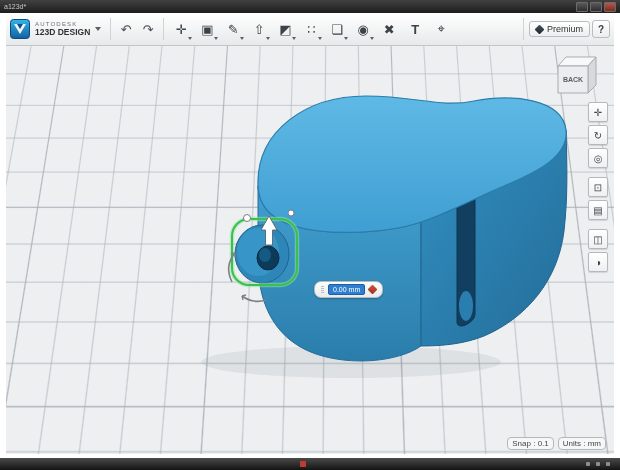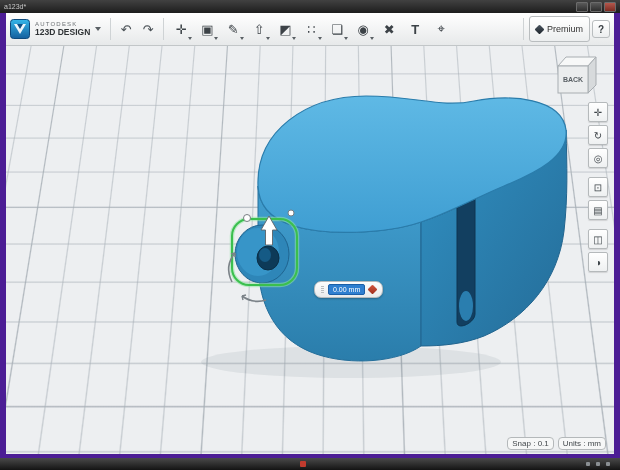--- a/index.html
+++ b/index.html
@@ -8,39 +8,39 @@
 
   
   .titlebar{height:13px;background:linear-gradient(#414141,#1d1d1d);display:flex;align-items:center;
             padding:0 4px;color:#c9c9c9;font-size:7px;}
   .titlebar .spacer{flex:1;}
   .winbtn{width:10px;height:8px;background:linear-gradient(#5a5a5a,#2e2e2e);border:1px solid #6b6b6b;
           margin-left:2px;border-radius:1px;}
   .winbtn.close{background:linear-gradient(#b4584d,#7c2c22);}
 
   
-  .frame{height:445px;padding:0 6px 3px 6px;background:#4c1d95;box-sizing:border-box;}
+  .frame{height:445px;padding:0 6px 3px 6px;background:#ffffff;box-sizing:border-box;}
 
   
   .toolbar{height:33px;background:linear-gradient(#ffffff,#e7e9ea);border-bottom:1px solid #c2c6c8;
            display:flex;align-items:center;gap:2px;padding:0 4px;box-sizing:border-box;}
   .brand{display:flex;align-items:center;gap:5px;margin-right:4px;}
   .brand-text{display:flex;flex-direction:column;line-height:1;}
   .brand-line1{font-size:6px;letter-spacing:1.2px;color:#6d7276;}
   .brand-line2{font-size:8.5px;font-weight:bold;color:#2f3336;margin-top:1px;}
   .chev{width:0;height:0;border-left:3px solid transparent;border-right:3px solid transparent;
         border-top:4px solid #5a6065;}
   .tbtn{width:24px;height:26px;display:flex;align-items:center;justify-content:center;position:relative;
         border-radius:3px;color:#3c4247;font-size:13px;cursor:default;}
   .tbtn .chev{position:absolute;right:1px;bottom:2px;border-left-width:2.5px;border-right-width:2.5px;border-top-width:3.5px;}
   .undo-redo{font-size:13px;color:#4c5358;width:20px;}
   .sep{width:1px;height:22px;background:#cfd3d5;margin:0 3px;}
   .flexfill{flex:1;}
   .pill{display:flex;align-items:center;gap:4px;border:1px solid #b9bdbf;background:linear-gradient(#ffffff,#eceeef);
-        border-radius:3px;padding:2px 6px;font-size:9px;color:#333;height:26px;box-sizing:border-box;white-space:nowrap;}
+        border-radius:3px;padding:2px 6px;font-size:9px;color:#333;height:16px;box-sizing:border-box;white-space:nowrap;}
   .gem{width:7px;height:7px;background:linear-gradient(135deg,#4a5560,#1d242b);transform:rotate(45deg);border-radius:1px;}
   .avatar{width:9px;height:9px;border-radius:50%;background:radial-gradient(circle at 50% 32%,#9fb2c2 0 32%,#41576b 36% 100%);}
   .helpbtn{width:16px;height:16px;border:1px solid #b9bdbf;background:linear-gradient(#fff,#eceeef);border-radius:3px;
            font-size:10px;font-weight:bold;color:#3a4045;display:flex;align-items:center;justify-content:center;}
 
   
   .canvas{position:relative;height:408px;background:#edeff1;overflow:hidden;}
   .grid-plane{position:absolute;left:-220px;top:-140px;width:1100px;height:920px;
       background-image:
         linear-gradient(rgba(168,176,183,.55) 1px,transparent 1px),

